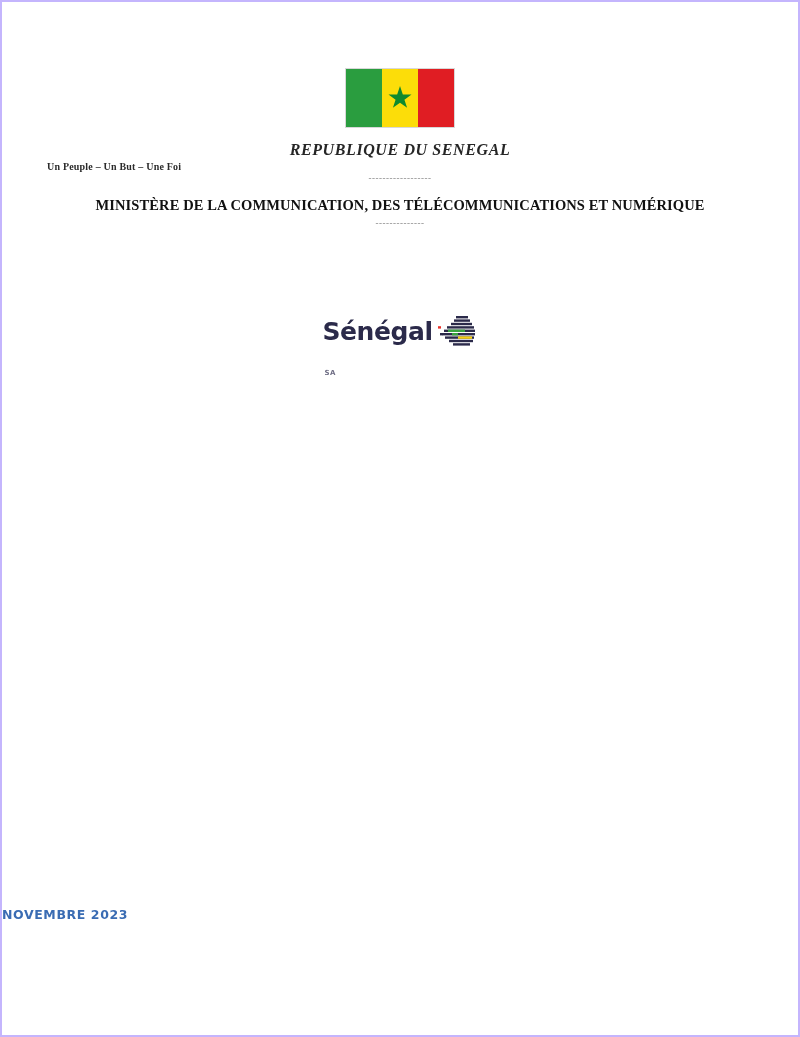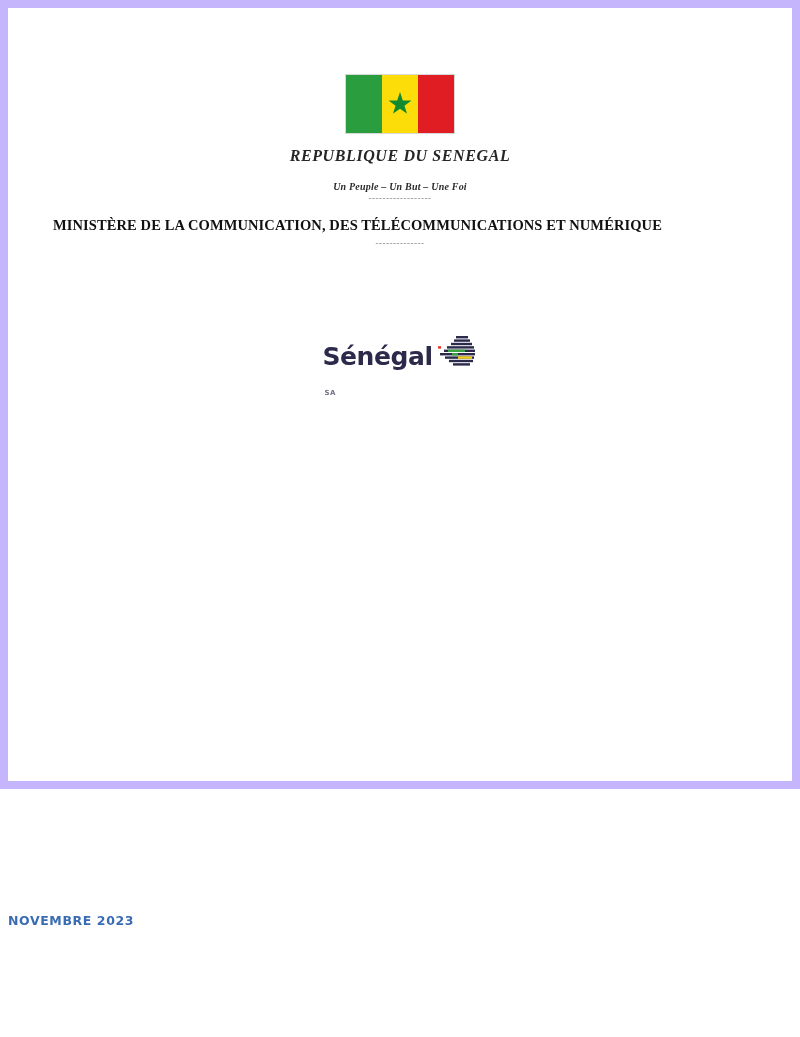--- a/index.html
+++ b/index.html
@@ -9,22 +9,22 @@
   }
   body {
     width: 800px;
     height: 1037px;
     font-family: "Liberation Serif", serif;
     overflow: hidden;
   }
   .page-frame {
     box-sizing: border-box;
     width: 800px;
-    height: 789px;
-    border: 8px solid #c4b5fd;
+    height: 1037px;
+    border: 2px solid #c4b5fd;
     background: #ffffff;
     position: relative;
   }
   .page-inner {
     position: absolute;
     left: 0; top: 0; right: 0; bottom: 0;
     background: #ffffff;
     padding: 0 45px;
     box-sizing: border-box;
   }
@@ -68,40 +68,40 @@
     text-align: center;
     font-family: "Liberation Serif", serif;
     font-style: italic;
     font-weight: 700;
     font-size: 16px;
     letter-spacing: 0.6px;
     color: #262626;
     margin-top: 9px;
   }
   .devise {
-    text-align: center;
-    font-family: "Liberation Serif", serif;
-    font-style: italic;
+    text-align: left;
+    font-family: "Liberation Serif", serif;
     font-weight: 700;
     font-size: 10px;
     letter-spacing: 0.2px;
     color: #2b2b2b;
-    margin-top: 16px;
+    margin-top: 2px;
   }
   .dashes {
     text-align: center;
     font-family: "Liberation Serif", serif;
     font-size: 9px;
     letter-spacing: 0.5px;
     color: #7a7a7a;
     margin-top: 1px;
     line-height: 10px;
     white-space: nowrap;
   }
   .ministere {
+    text-align: center;
     font-family: "Liberation Serif", serif;
     font-weight: 700;
     font-size: 14.5px;
     letter-spacing: 0.1px;
     color: #111111;
     margin-top: 14px;
     white-space: nowrap;
   }
   .dashes.second { margin-top: 4px; }
 
@@ -110,21 +110,21 @@
     margin-top: 86px;
     text-align: center;
   }
   .logo-inline {
     display: inline-block;
     text-align: left;
     position: relative;
   }
   .logo-row {
     display: flex;
-    align-items: flex-end;
+    align-items: center;
   }
   .logo-words {
     font-family: "DejaVu Sans", sans-serif;
     font-weight: 700;
     font-size: 25px;
     line-height: 25px;
     color: #2b2a4a;
     letter-spacing: -0.4px;
   }
   .logo-words .l2 { display: block; }

